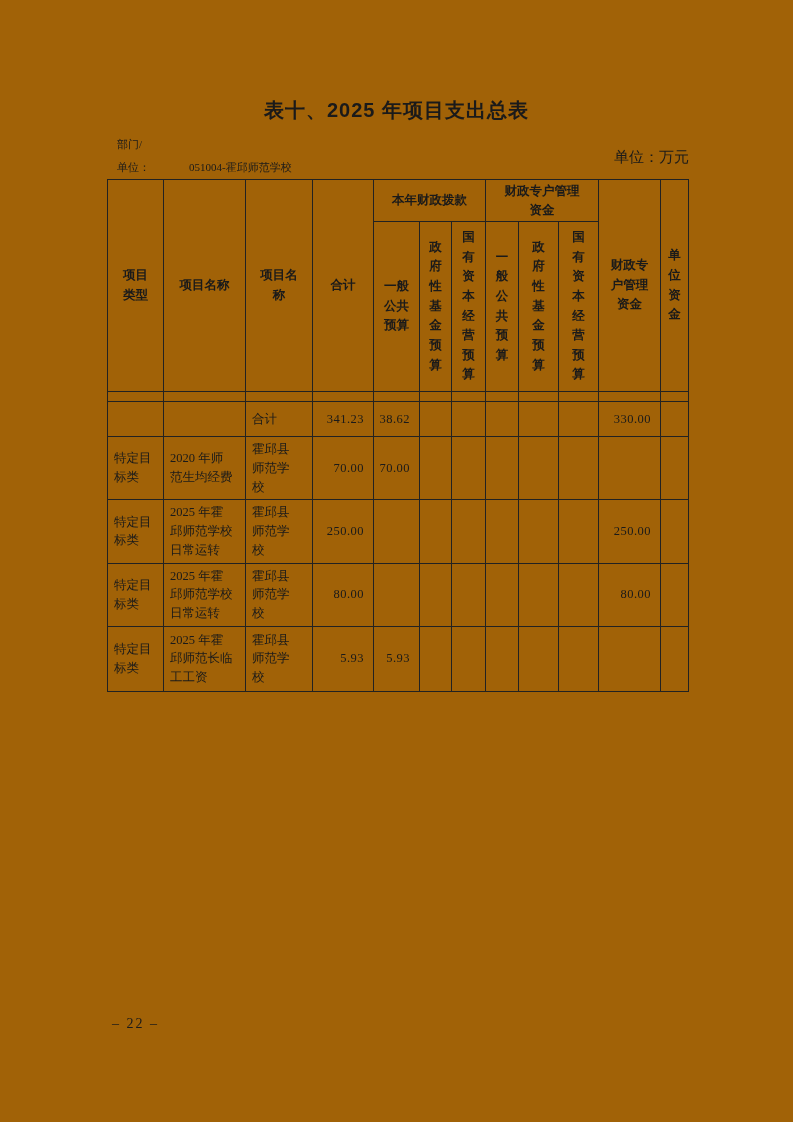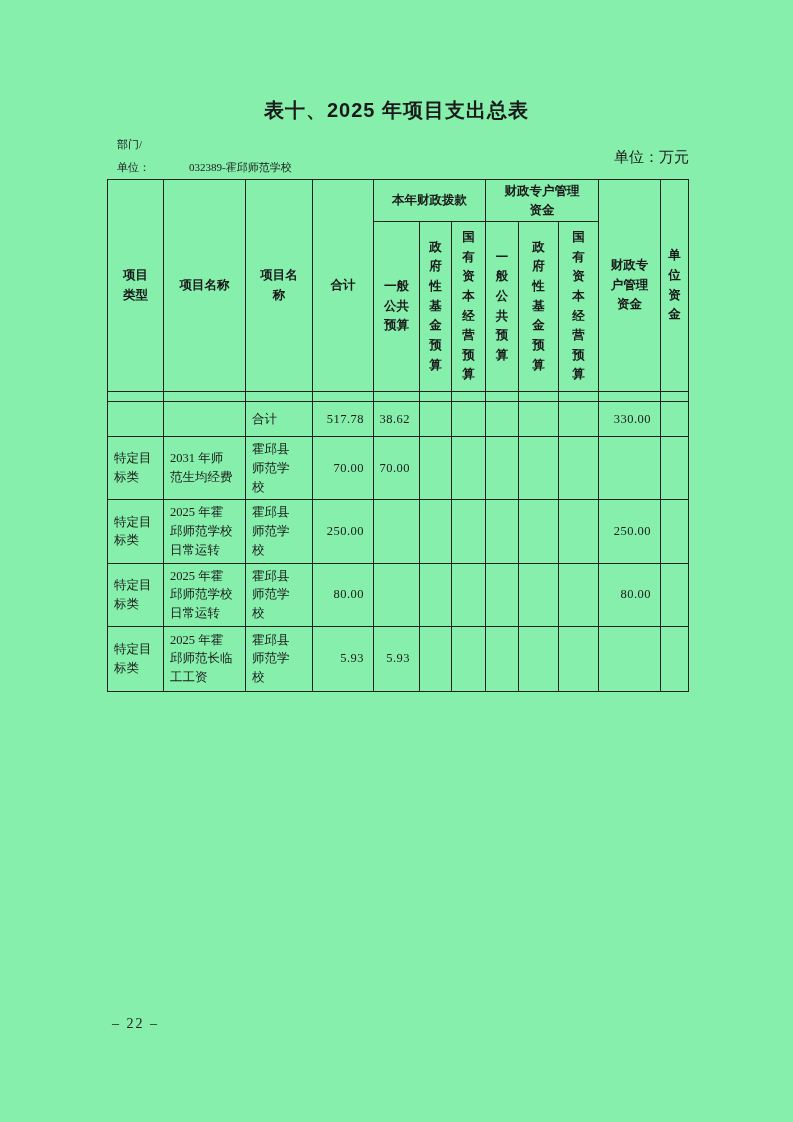--- a/index.html
+++ b/index.html
@@ -1,19 +1,19 @@
 <!DOCTYPE html>
 <html><head>
 <meta charset="utf-8">
 <style>
   * { margin:0; padding:0; box-sizing:border-box; }
   html,body { background:#e8e8e8; }
   .page {
     position:relative; width:793px; height:1122px; margin:0 auto;
-    background:#86efac; color:#1a1a1a; overflow:hidden;
+    background:#a16207; color:#1a1a1a; overflow:hidden;
     font-family:"Liberation Serif","DejaVu Serif",serif;
   }
   .doc-title {
     position:absolute; top:97px; left:0; width:100%;
     text-align:center; font-size:20px; font-weight:bold;
     font-family:"Liberation Sans","DejaVu Sans",sans-serif;
     letter-spacing:1px;
   }
   .meta-left {
     position:absolute; left:117px; top:133px;
@@ -66,21 +66,21 @@
 </head>
 <body>
 
 <div class="page">
 
   <div class="doc-title">表十、2025 年项目支出总表</div>
 
   <div class="meta-left">
     <div>部门/</div>
     <div>
-      <span>单位：</span><span class="dept-value">032389-霍邱师范学校</span>
+      <span>单位：</span><span class="dept-value">051004-霍邱师范学校</span>
     </div>
   </div>
 
   <div class="meta-right">单位：万元</div>
 
   <table class="budget">
     <colgroup>
       <col style="width:56px">
         <col style="width:82px">
         <col style="width:67px">
@@ -126,34 +126,34 @@
         <td></td>
         <td></td>
         <td></td>
         <td></td>
       </tr>
 
       <tr class="r0">
         <td class="txt"><span class="bs bw1"></span></td>
         <td class="txt"><span class="bs bw2"></span></td>
         <td class="txt"><span class="bs bw3">合计</span></td>
-        <td class="num">517.78</td>
+        <td class="num">341.23</td>
         <td class="num">38.62</td>
         <td class="num"></td>
         <td class="num"></td>
         <td class="num"></td>
         <td class="num"></td>
         <td class="num"></td>
         <td class="num">330.00</td>
         <td class="num"></td>
       </tr>
 
       <tr class="r1">
         <td class="txt"><span class="bs bw1">特定目标类</span></td>
-        <td class="txt"><span class="bs bw2">2031 年师范生均经费</span></td>
+        <td class="txt"><span class="bs bw2">2020 年师范生均经费</span></td>
         <td class="txt"><span class="bs bw3">霍邱县师范学校</span></td>
         <td class="num">70.00</td>
         <td class="num">70.00</td>
         <td class="num"></td>
         <td class="num"></td>
         <td class="num"></td>
         <td class="num"></td>
         <td class="num"></td>
         <td class="num"></td>
         <td class="num"></td>

